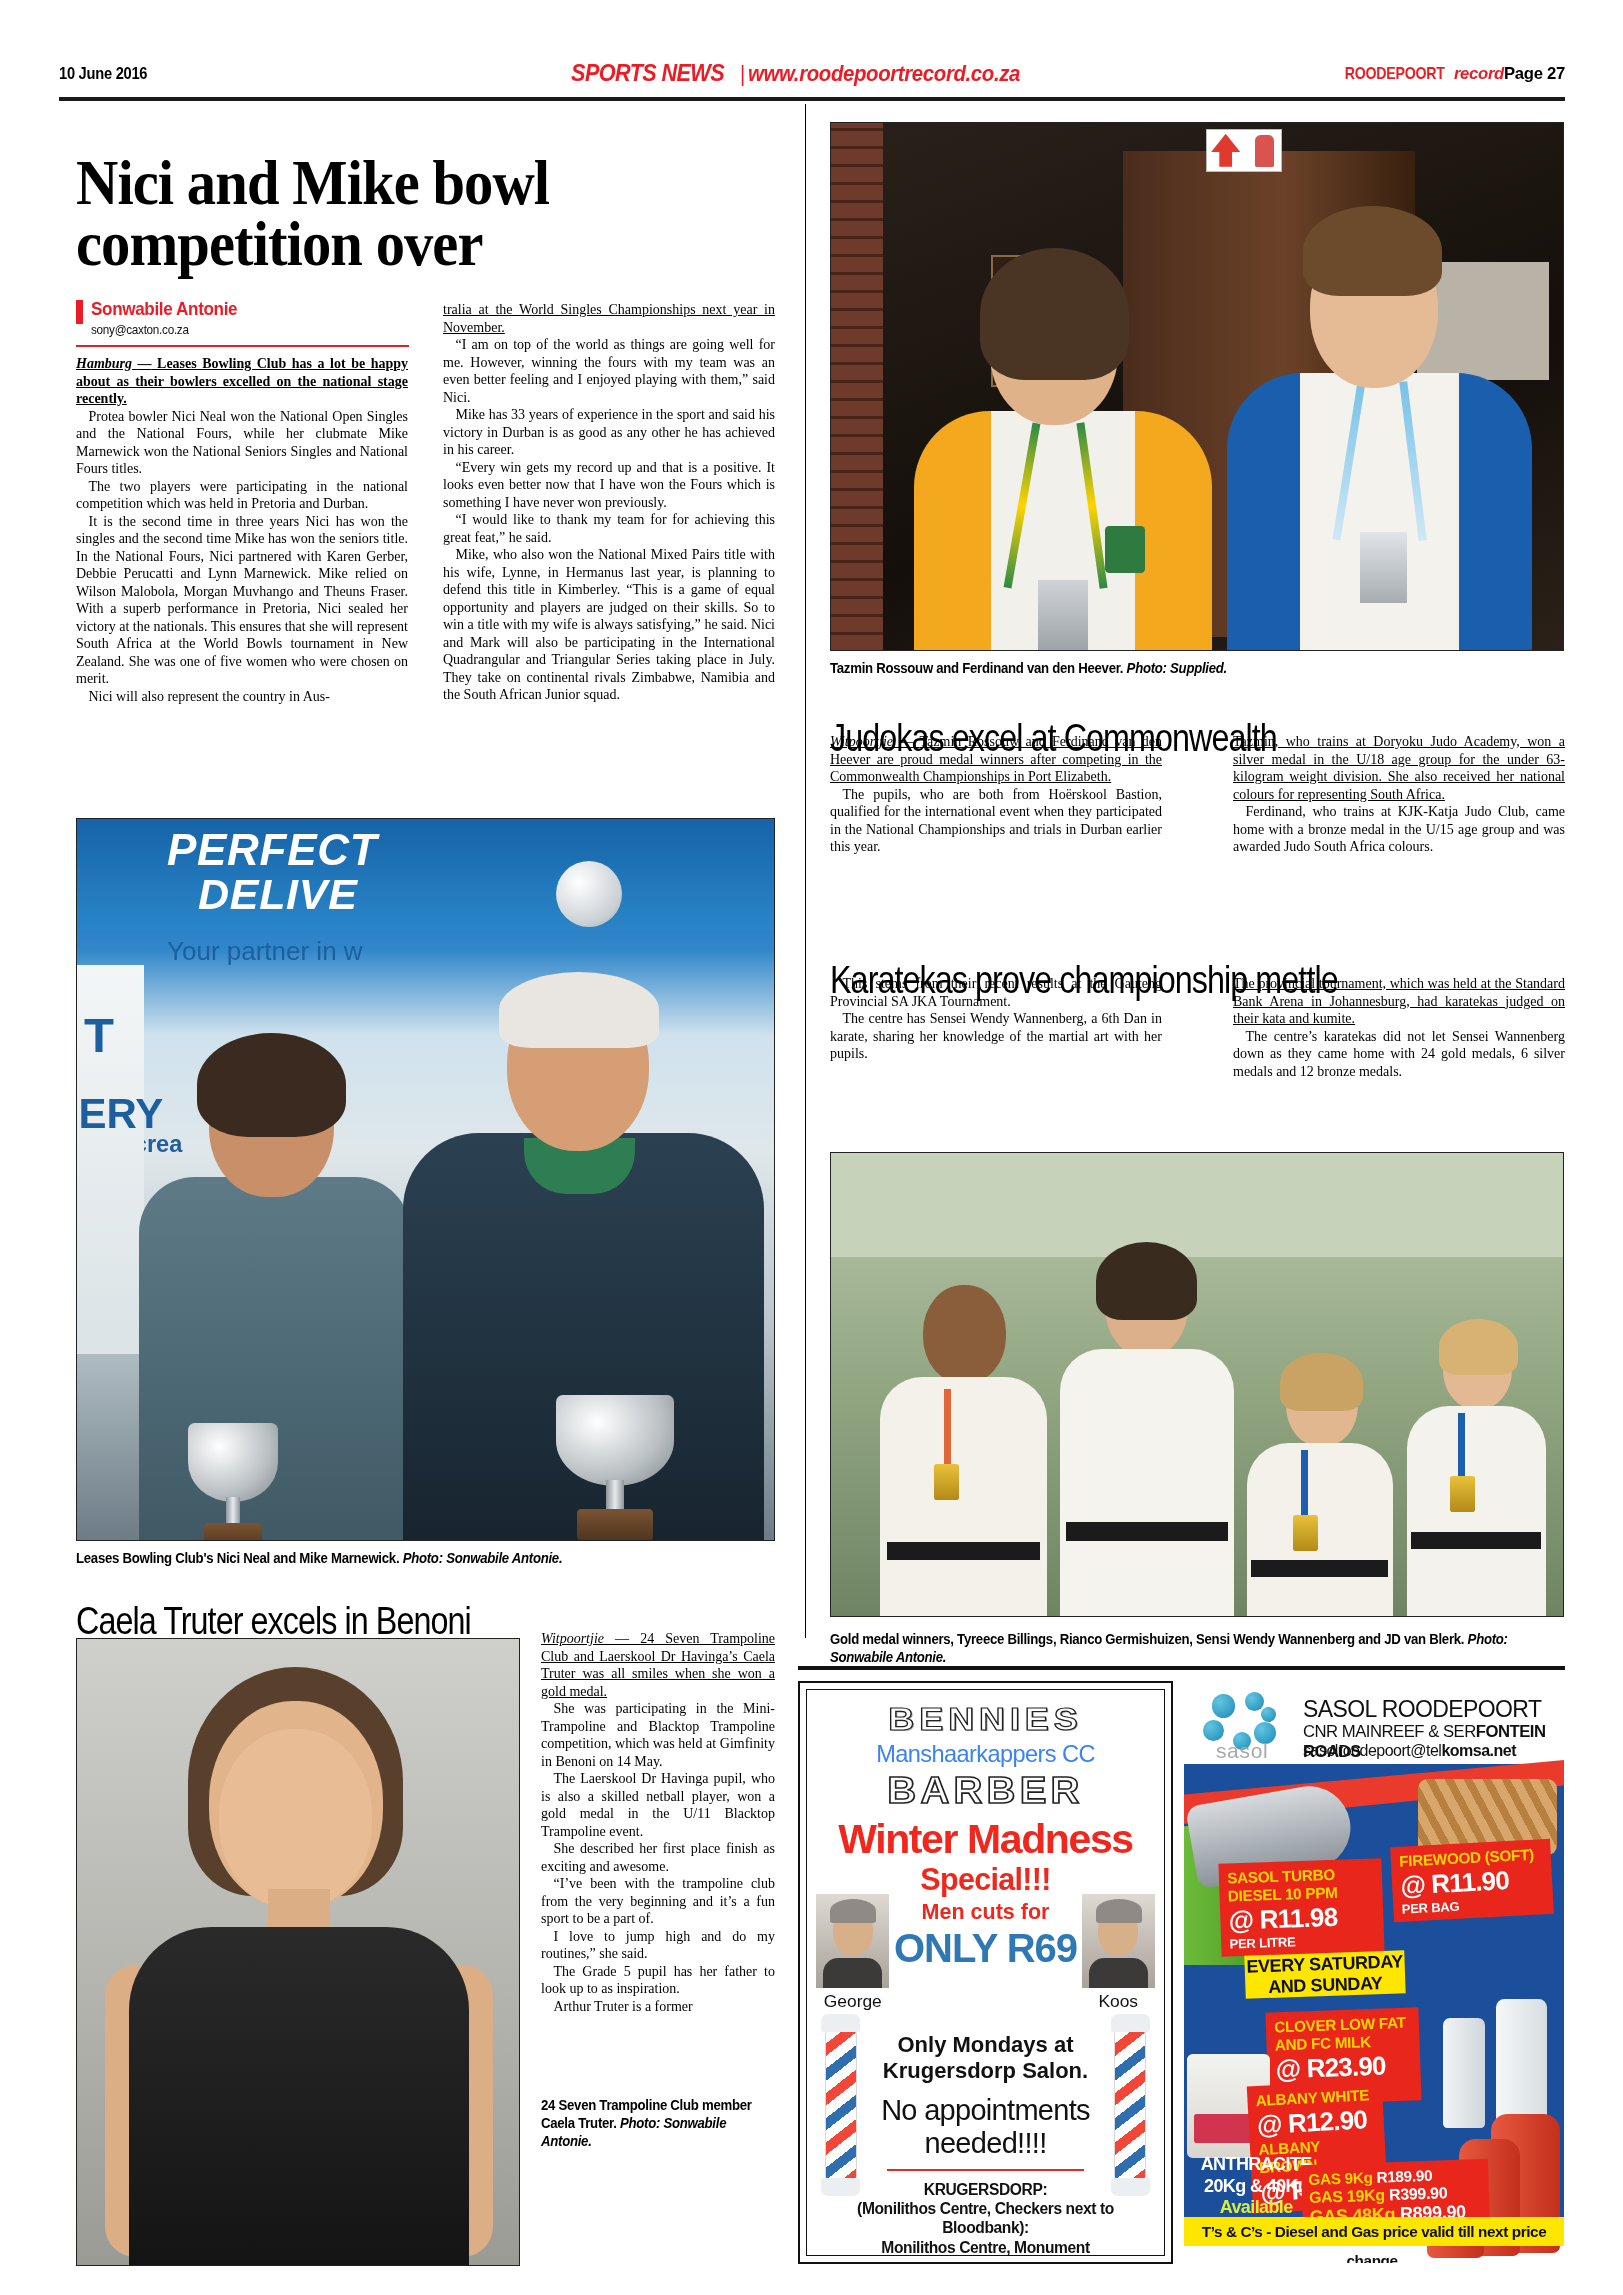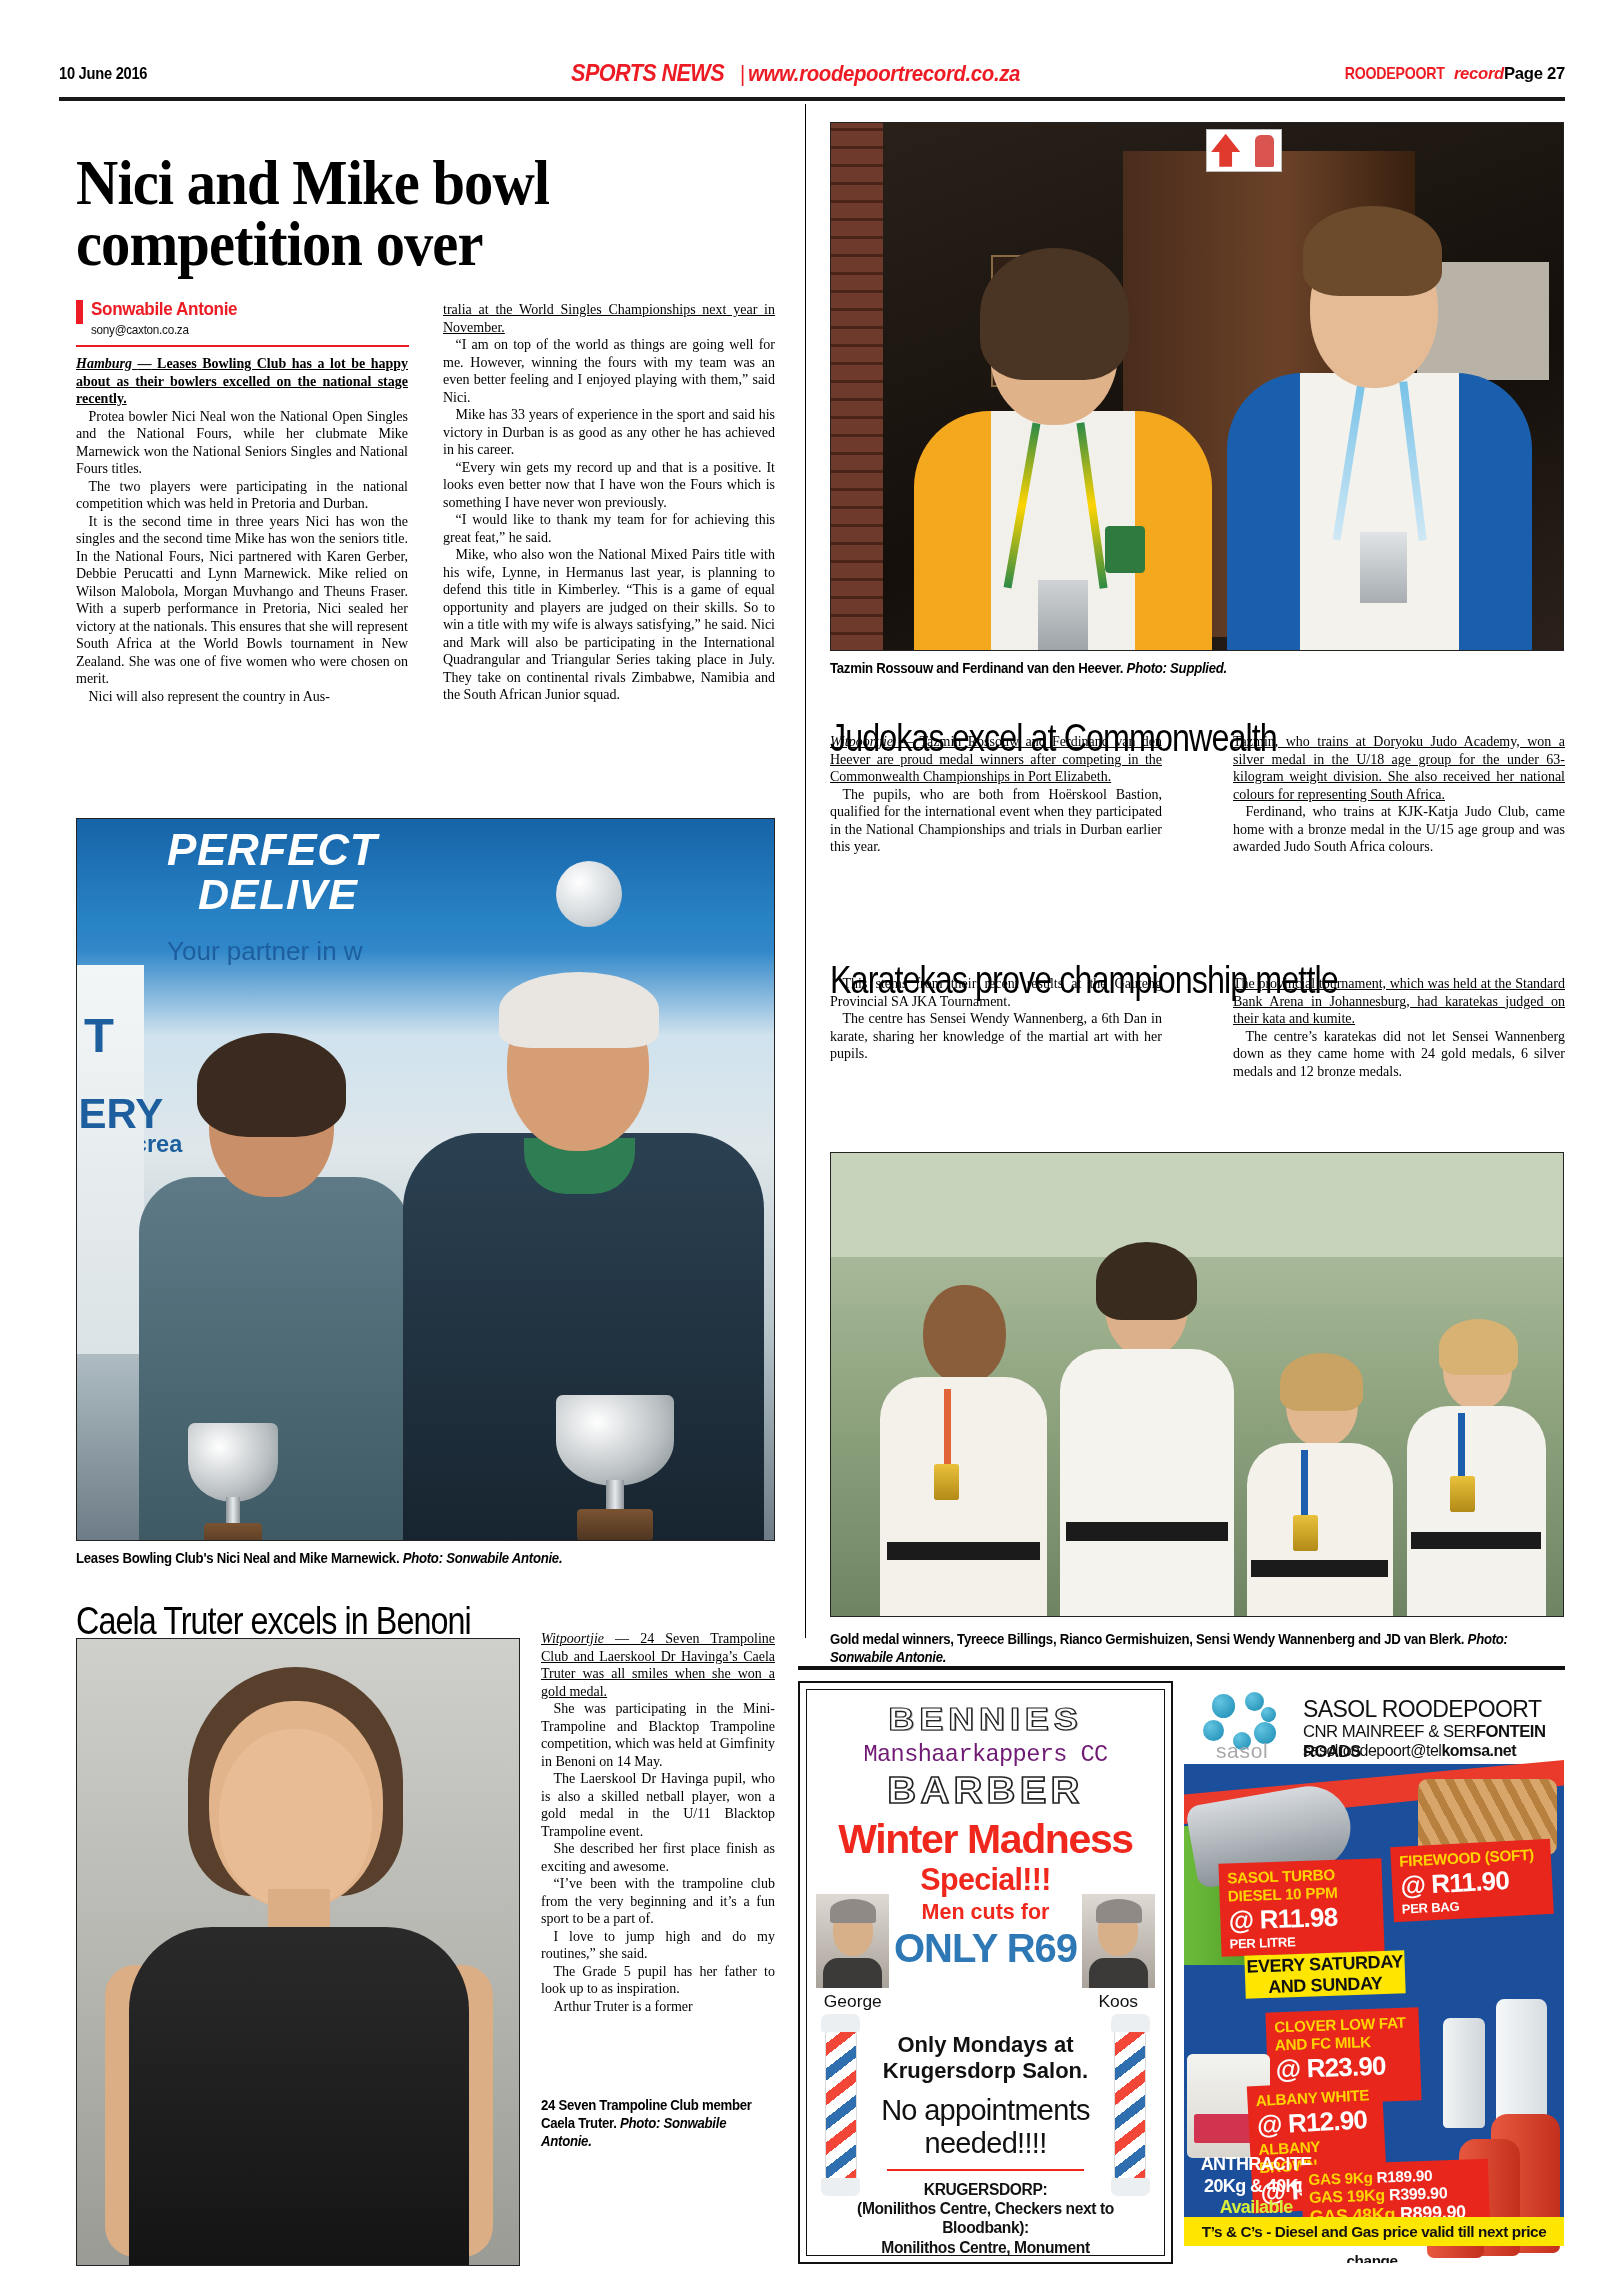--- a/index.html
+++ b/index.html
@@ -309,21 +309,21 @@
     position:absolute; left:0; right:0; top:9.7px; text-align:center;
     font-family:"Liberation Sans", sans-serif; font-weight:bold; font-size:36px;
     letter-spacing:4.9px;
     color:#fff;
     -webkit-text-stroke:1.4px #222;
     text-shadow:1.4px 1.4px 0 #aaa;
     transform:scaleY(0.85);
   }
   .b-mans {
     position:absolute; left:0; right:0; top:51px; text-align:center;
-    font-family:Liberation Mono, monospace; font-size:23.6px; color:#701a75;
+    font-family:Liberation Sans, sans-serif; font-size:23.6px; color:#3b82f6;
     letter-spacing:-0.6px;
   }
   .b-barber {
     position:absolute; left:0; right:0; top:78px; text-align:center;
     font-family:"Liberation Sans", sans-serif; font-weight:bold; font-size:40px;
     letter-spacing:4.2px; color:#fff; -webkit-text-stroke:1.7px #222;
     transform:scaleY(0.92);
   }
   .b-winter {
     position:absolute; left:0; right:0; top:126px; text-align:center;

